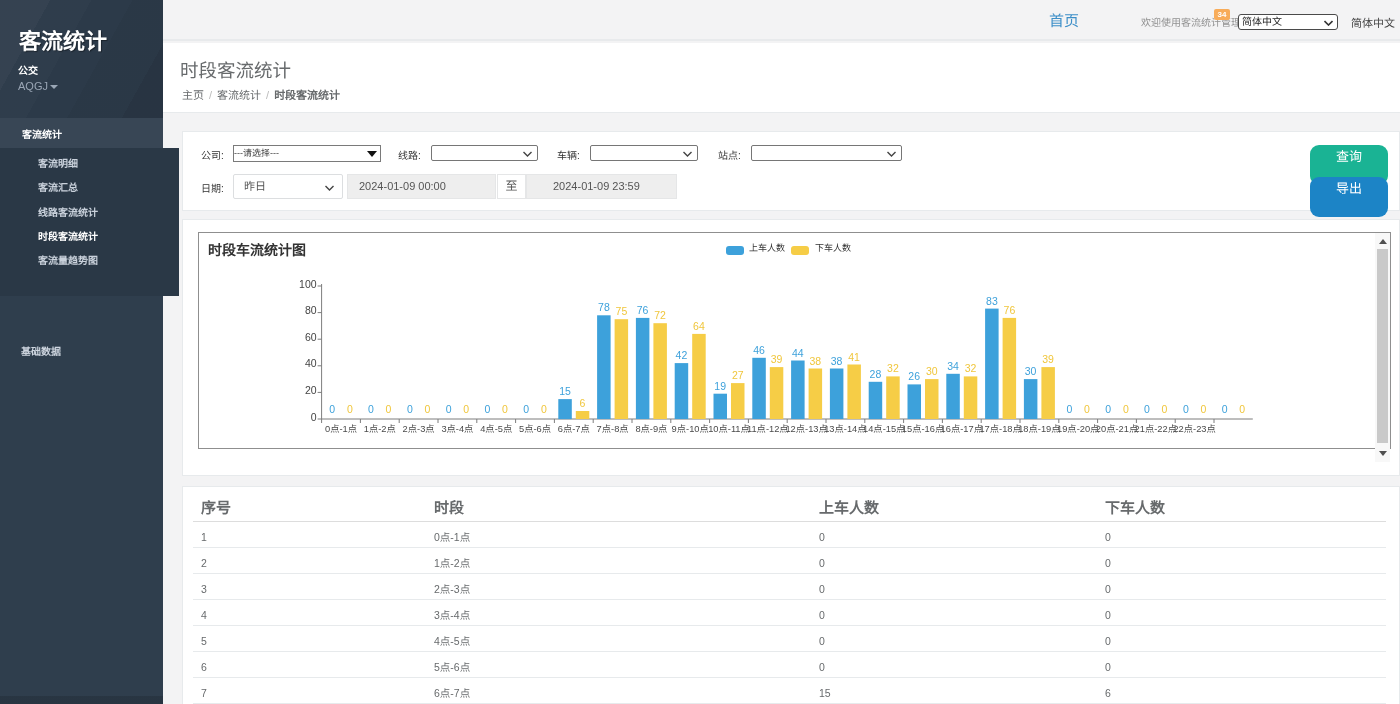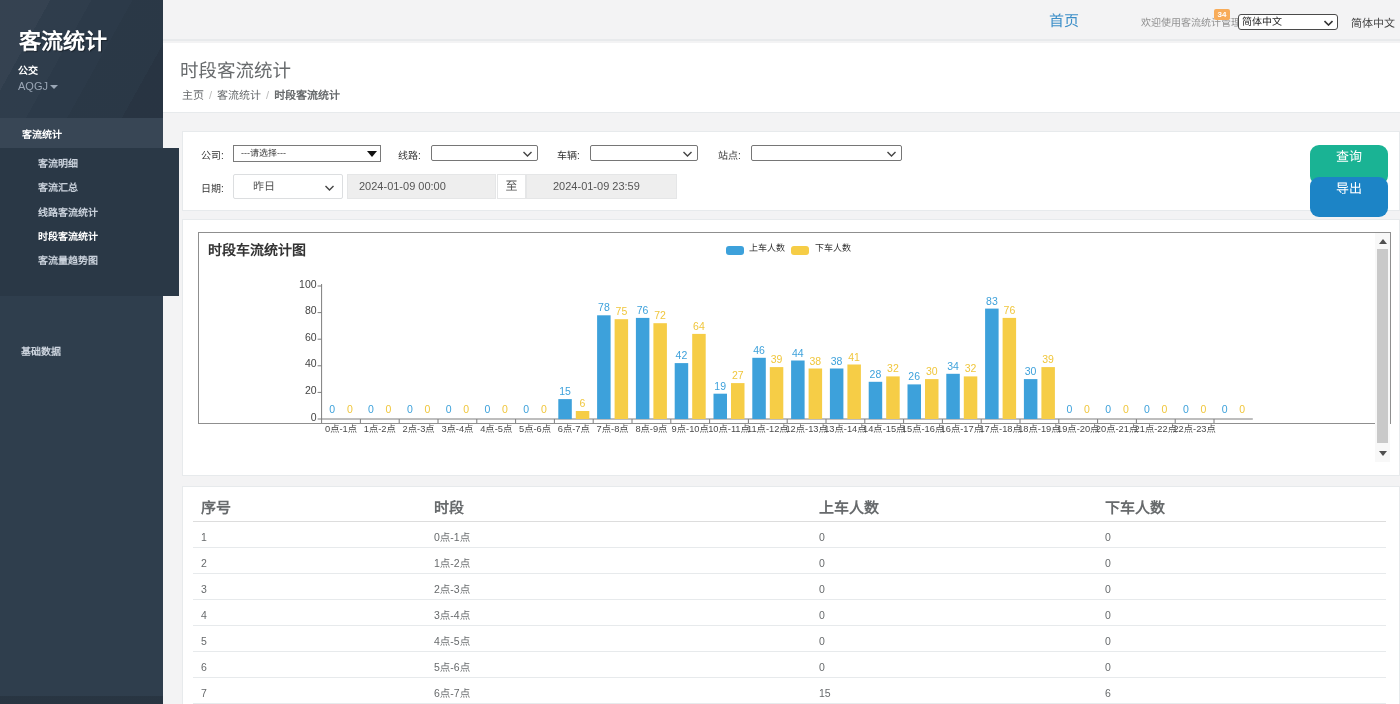--- a/index.html
+++ b/index.html
@@ -39,21 +39,21 @@
 #tpanel{left:182px;top:486px;width:1218px;height:240px}
 
 .flabel{position:absolute;font-size:10px;color:#333}
 .sel{position:absolute;background:#fff;border:1px solid #767676;border-radius:2px;font-size:9px;color:#444}
 .sel svg{position:absolute;right:5px;top:5px}
 .dkselect{position:absolute;background:#fff;border:1px solid #7a7a7a;font-size:9px;color:#444}
 .dkselect .tri{position:absolute;right:3px;top:5px;width:0;height:0;border-left:5px solid transparent;border-right:5px solid transparent;border-top:6px solid #111}
 .inp{position:absolute;height:25px;background:#eee;border:1px solid #e5e6e7;font-size:11px;color:#555;line-height:23px}
 .btn{position:absolute;left:1127px;width:78px;height:40px;border-radius:9px;color:#fff;font-size:13px;text-align:center;line-height:24px}
 
-#chartbox{position:absolute;left:15px;top:12px;width:1193px;height:192px;border:1px solid #8f8f8f}
+#chartbox{position:absolute;left:15px;top:12px;width:1193px;height:217px;border:1px solid #8f8f8f}
 #chartbox .ct{position:absolute;left:9px;top:6px;font-size:14px;font-weight:bold;color:#333}
 .lgr{position:absolute;width:18px;height:9px;border-radius:3px;top:13px}
 .lgt{position:absolute;top:10.5px;font-size:9px;line-height:9.5px;color:#333}
 #sb{position:absolute;right:0px;top:0px;width:15px;height:229px;background:#f8f8f8}
 #sb .thumb{position:absolute;left:2px;top:16px;width:11px;height:194px;background:#c9c9c9}
 #sb .au{position:absolute;left:3.5px;top:6px;width:0;height:0;border-left:4px solid transparent;border-right:4px solid transparent;border-bottom:5px solid #505050}
 #sb .ad{position:absolute;left:3.5px;bottom:6px;width:0;height:0;border-left:4px solid transparent;border-right:4px solid transparent;border-top:5px solid #505050}
 
 #tpanel table{position:absolute;left:10px;top:0px;width:1193px;border-collapse:collapse;table-layout:fixed}
 #tpanel th{font-size:15px;color:#676a6c;text-align:left;font-weight:bold;padding:14px 8px 7px 8px;line-height:13px;border-bottom:1px solid #ddd}
@@ -84,41 +84,41 @@
         <path d="M0.5 1l4 4 4-4" stroke="#333" stroke-width="1.6" fill="none"></path>
       </svg></span>
   <span class="logout">简体中文</span>
 </div>
 <div id="heading">
   <h2>时段客流统计</h2>
   <div class="bc">主页<span class="sep">/</span>客流统计<span class="sep">/</span><b>时段客流统计</b></div>
 </div>
 <div class="panel" id="fpanel">
   <span class="flabel" style="left:18px;top:15px">公司:</span>
-  <div class="dkselect" style="left:50px;top:13px;width:148px;height:17px;line-height:15px;padding-left:7px">---请选择---<span class="tri"></span></div>
+  <div class="dkselect" style="left:50px;top:13px;width:148px;height:17px;line-height:15px;padding-left:0">---请选择---<span class="tri"></span></div>
   <span class="flabel" style="left:215px;top:15px">线路:</span>
   <div class="sel" style="left:248px;top:13px;width:107px;height:16px">
       <svg width="9" height="6">
         <path d="M0.5 1l4 4 4-4" stroke="#444" stroke-width="1.4" fill="none"></path>
       </svg>
     </div>
   <span class="flabel" style="left:374px;top:15px">车辆:</span>
   <div class="sel" style="left:407px;top:13px;width:108px;height:16px">
       <svg width="9" height="6">
         <path d="M0.5 1l4 4 4-4" stroke="#444" stroke-width="1.4" fill="none"></path>
       </svg>
     </div>
   <span class="flabel" style="left:535px;top:15px">站点:</span>
   <div class="sel" style="left:568px;top:13px;width:151px;height:16px">
       <svg width="9" height="6">
         <path d="M0.5 1l4 4 4-4" stroke="#444" stroke-width="1.4" fill="none"></path>
       </svg>
     </div>
   <span class="flabel" style="left:18px;top:48px">日期:</span>
-  <div class="sel" style="left:50px;top:42px;width:110px;height:25px;border-color:#dcdee0;font-size:11px;color:#555;line-height:23px;padding-left:19px">昨日<svg style="top:10px;right:8px" width="9" height="6">
+  <div class="sel" style="left:50px;top:42px;width:110px;height:25px;border-color:#dcdee0;font-size:11px;color:#555;line-height:23px;padding-left:10px">昨日<svg style="top:10px;right:8px" width="9" height="6">
         <path d="M0.5 1l4 4 4-4" stroke="#444" stroke-width="1.4" fill="none"></path>
       </svg></div>
   <div class="inp" style="left:164px;top:42px;width:149px;padding-left:11px">2024-01-09 00:00</div>
   <div class="inp" style="left:314px;top:42px;width:29px;background:#fff;text-align:center;padding-left:0;font-size:12px">至</div>
   <div class="inp" style="left:343px;top:42px;width:151px;padding-left:26px">2024-01-09 23:59</div>
   <div class="btn" style="top:13px;background:#1ab394">查询</div>
   <div class="btn" style="top:45px;background:#1c84c6">导出</div>
 </div>
 <div class="panel" id="cpanel">
   <div id="chartbox">

